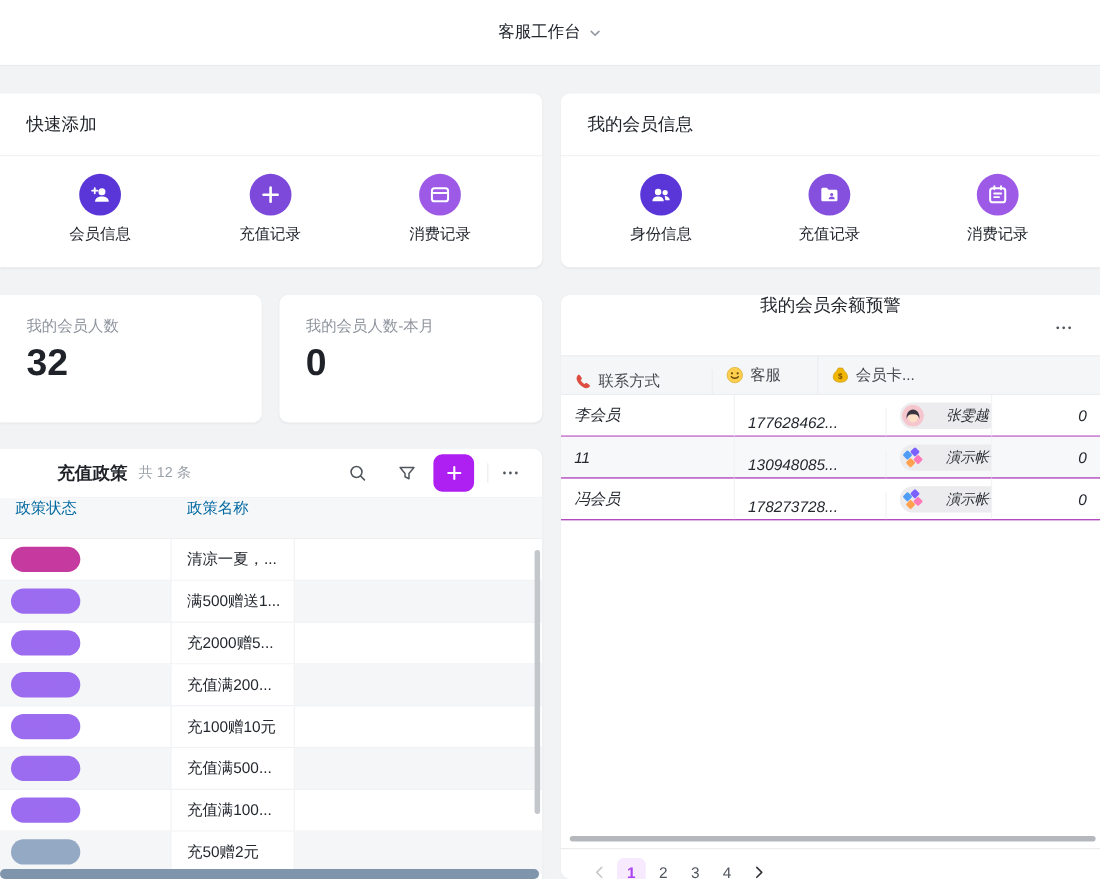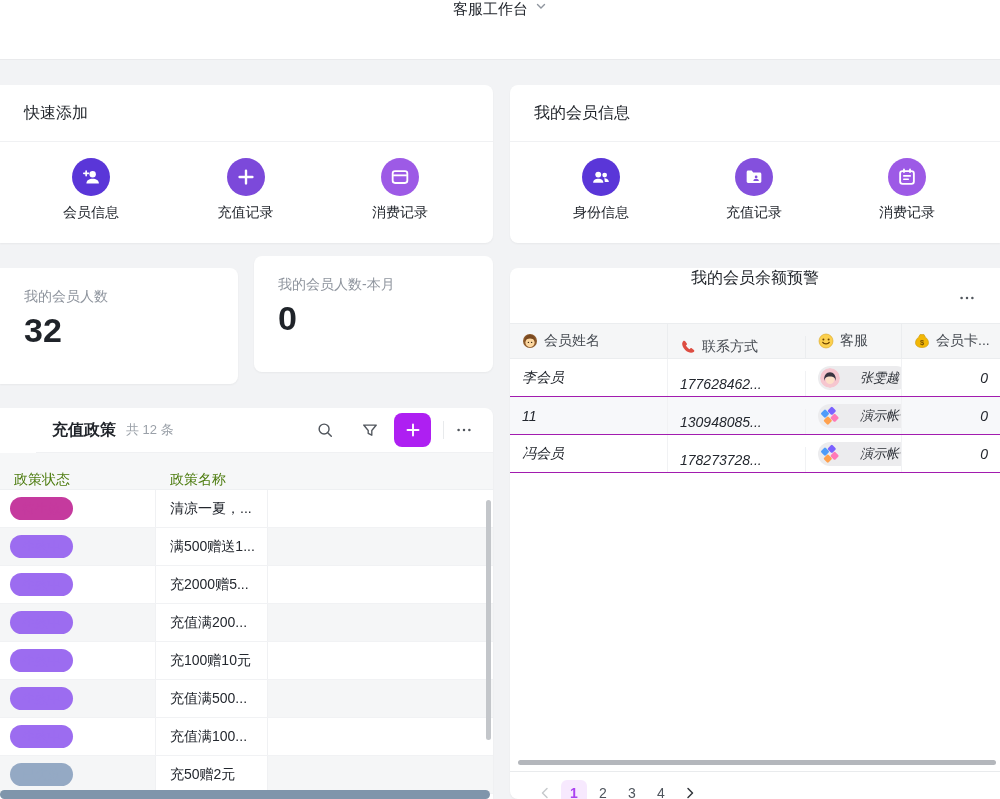--- a/index.html
+++ b/index.html
@@ -3,21 +3,21 @@
 <meta charset="utf-8">
 <style>
   html,body { margin:0; padding:0; }
   #app {
     position:relative; width:1000px; height:799px; overflow:hidden;
     background:#f2f3f5; font-family:"Liberation Sans","DejaVu Sans",sans-serif;
     color:#23272e; -webkit-font-smoothing:antialiased;
   }
   .topbar {
     position:absolute; left:0; top:0; width:1000px; height:60px; background:#fff;
-    border-bottom:1px solid #e9eaec; display:flex; align-items:flex-start; justify-content:center;
+    border-bottom:1px solid #e9eaec; display:flex; align-items:center; justify-content:center;
     gap:7px; font-size:15px; color:#23272e; box-sizing:border-box;
   }
   .card { position:absolute; background:#fff; box-shadow:0 1px 2px rgba(31,35,41,.05); }
   .left-card  { border-radius:0 8px 8px 0; }
   .right-card { border-radius:8px 0 0 8px; }
   .card-header {
     height:57px; display:flex; align-items:center; padding:0 24px;
     border-bottom:1px solid #f0f1f3; font-size:16px; font-weight:500; color:#1f2329;
     box-sizing:border-box;
   }
@@ -55,21 +55,21 @@
   
   .pol-header { height:45px; display:flex; align-items:center; padding:0 14px 0 16px; border-bottom:1px solid #f0f1f3; box-sizing:border-box;margin-left:36px; }
   .pol-title { font-size:16px; font-weight:600; color:#1f2329; }
   .pol-count { margin-left:10px; font-size:13px; color:#9aa0a8; }
   .pol-tools { margin-left:auto; display:flex; align-items:center; }
   .tool-btn { width:30px; height:30px; display:flex; align-items:center; justify-content:center; cursor:pointer; }
   .tool-btn svg { width:18px; height:18px; }
   .add-btn { width:37px; height:34px; border-radius:8px; background:#ae1ff2; display:flex; align-items:center; justify-content:center; margin:0 7px 0 9px; cursor:pointer; }
   .add-btn svg { width:16px; height:16px; }
   .tool-divider { width:1px; height:18px; background:#e8eaec; margin:0 5px; }
-  .pol-thead { display:flex; height:37px; background:#f6f7f8; align-items:flex-end; font-size:14px; color:#4d7c0f; border-bottom:1px solid #eef0f2; box-sizing:border-box; }
+  .pol-thead { display:flex; height:37px; background:#f6f7f8; align-items:flex-start; font-size:14px; color:#0369a1; border-bottom:1px solid #eef0f2; box-sizing:border-box; }
   .pt1 { width:156px; padding-left:14px; box-sizing:border-box; }
   .pt2 { width:112px; padding-left:14px; box-sizing:border-box; }
   .prow { display:flex; height:37px; border-bottom:1px solid #f1f2f4; font-size:14px; color:#23272e; }
   .pol-rows .prow:nth-child(even) { background:#f5f6f7; }
   .pol-rows .prow:nth-child(even) .pcell2 { background:#fff; }
   .pcell1 { width:156px; padding-left:10px; box-sizing:border-box; border-right:1px solid #f0f1f3; display:flex; align-items:center; }
   .pcell2 { width:112px; padding-left:14px; box-sizing:border-box; border-right:1px solid #f0f1f3; display:flex; align-items:center; white-space:nowrap; overflow:hidden; }
   .pcell3 { flex:1; }
   .badge { height:23px; line-height:23px; padding:0 12px; border-radius:12px; color:#fff; font-size:13px; white-space:nowrap; }
   .pol-vscroll { position:absolute; right:2px; top:92px; width:5px; height:240px; background:#c3c6ca; border-radius:3px; cursor:pointer; }
@@ -158,49 +158,39 @@
       </div>
     </div>
   </div>
 
   <div class="card left-card" style="top:268px; left:0; width:238px; height:116px;">
     <div class="stat-body">
       <div class="stat-label">我的会员人数</div>
       <div class="stat-value">32</div>
     </div>
   </div>
-  <div class="card" style="top:256px; left:254px; width:239px; height:116px; border-radius:8px;">
+  <div class="card" style="top:268px; left:254px; width:239px; height:116px; border-radius:8px;">
     <div class="stat-body">
       <div class="stat-label">我的会员人数-本月</div>
       <div class="stat-value">0</div>
     </div>
   </div>
 
   <div class="card right-card" style="top:268px; left:510px; width:490px; height:531px;">
     <div class="bw-header">
       <span>我的会员余额预警</span>
       <span class="bw-more">
         <svg width="18" height="18" viewBox="0 0 20 20" fill="#51565d">
             <circle cx="4" cy="10" r="1.4"></circle>
             <circle cx="10" cy="10" r="1.4"></circle>
             <circle cx="16" cy="10" r="1.4"></circle>
           </svg>
       </span>
     </div>
     <div class="bw-thead">
-      <div class="bw-th bw-col1">
-        <svg viewBox="0 0 16 16">
-            <circle cx="8" cy="8" r="7" fill="#8d5a2b"></circle>
-            <circle cx="8" cy="9.6" r="4.6" fill="#fcd7a0"></circle>
-            <path d="M2.8 9 C2.4 4.6 5 1.8 8 1.8 C11 1.8 13.6 4.6 13.2 9 C12.4 6.4 10.8 5.6 8 5.6 C5.2 5.6 3.6 6.4 2.8 9 Z" fill="#7a4a21"></path>
-            <circle cx="6.4" cy="9.4" r=".7" fill="#3c2a14"></circle>
-            <circle cx="9.6" cy="9.4" r=".7" fill="#3c2a14"></circle>
-          </svg>
-        <span>会员姓名</span>
-      </div>
       <div class="bw-th bw-col2">
         <svg viewBox="0 0 16 16">
             <path d="M3.3 2.1 C2 3.4 1.7 5.6 3 7.9 C4.2 10.1 6 11.9 8.2 13.1 C10.5 14.3 12.7 14 14 12.7 C14.5 12.2 14.4 11.3 13.9 10.9 L11.7 9.3 C11.3 9 10.7 9 10.3 9.4 L9.5 10.2 C8.2 9.5 6.6 7.9 5.9 6.6 L6.7 5.8 C7.1 5.4 7.1 4.8 6.8 4.4 L5.2 2.2 C4.8 1.6 3.9 1.5 3.3 2.1 Z" fill="#dd4d42"></path>
           </svg>
         <span>联系方式</span>
       </div>
       <div class="bw-th bw-col3">
         <svg viewBox="0 0 16 16">
             <circle cx="8" cy="8" r="7" fill="#fcd04e" stroke="#d9a520" stroke-width=".6"></circle>
             <circle cx="5.4" cy="6.4" r="1" fill="#6d4400"></circle>

